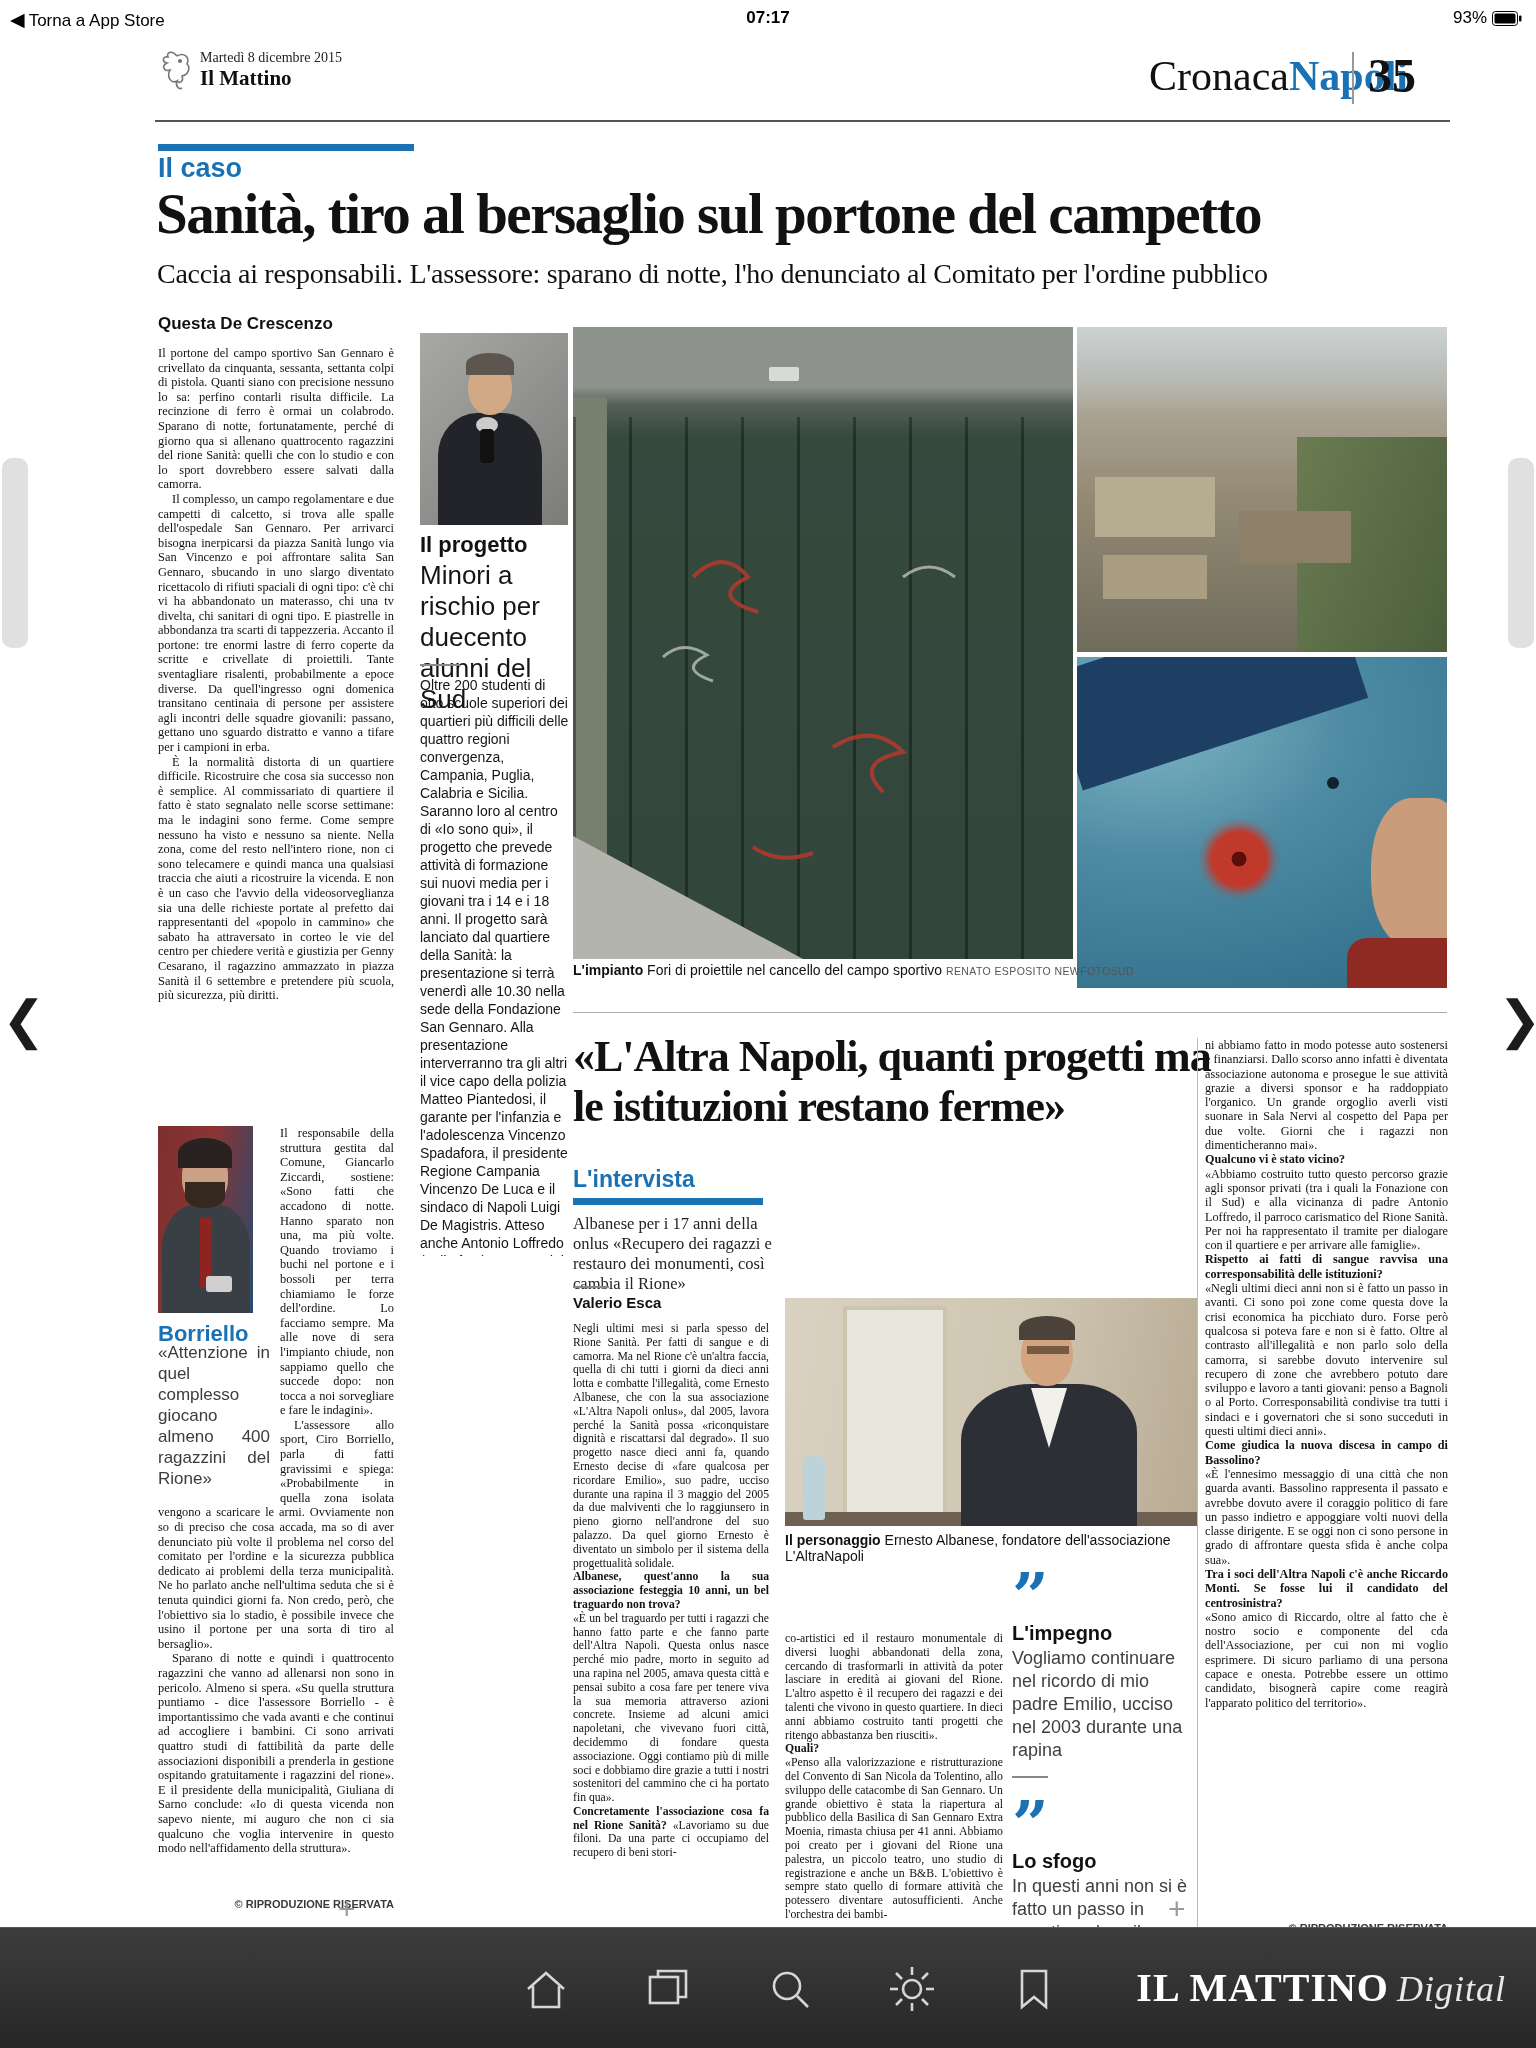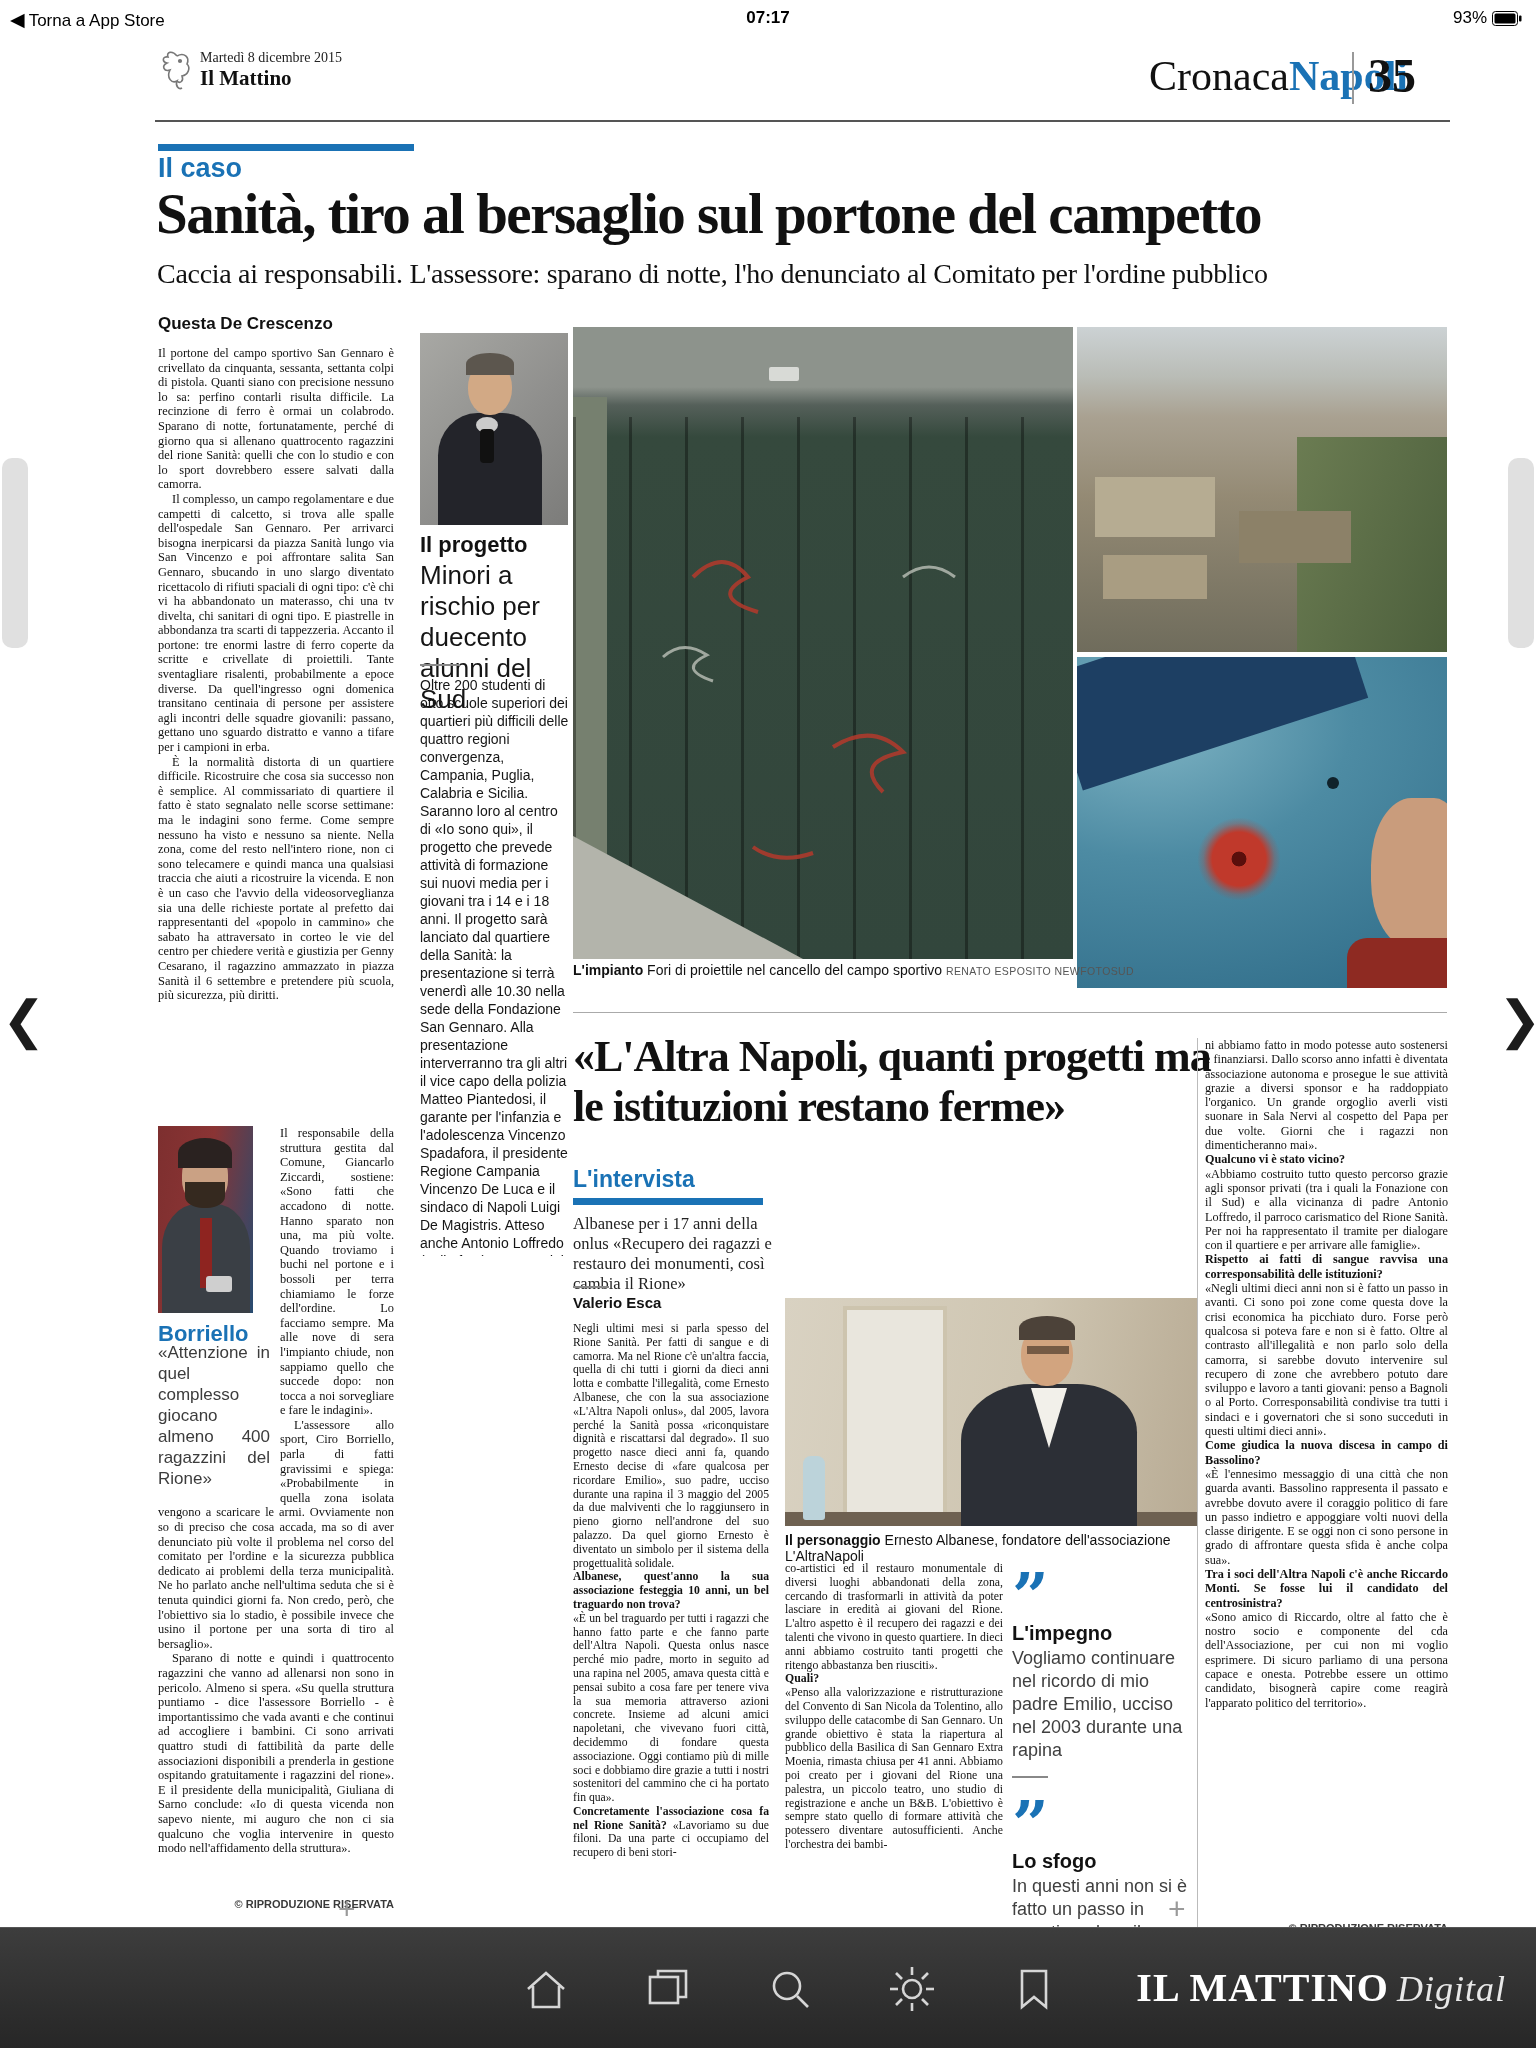--- a/index.html
+++ b/index.html
@@ -105,21 +105,21 @@
       linear-gradient(100deg,#d9d2c2 0,#cfc6b2 55%,#b8ab94 100%);}
   #albanese-photo .door{position:absolute;left:58px;top:8px;width:96px;height:220px;background:#e9e6dd;border:4px solid #cdc4ae;}
   #albanese-photo .head{position:absolute;left:236px;top:26px;width:52px;height:62px;border-radius:48%;background:#d2a47f;}
   #albanese-photo .hair{position:absolute;left:234px;top:18px;width:56px;height:24px;border-radius:50% 50% 0 0;background:#4c4239;}
   #albanese-photo .glasses{position:absolute;left:242px;top:48px;width:42px;height:8px;background:rgba(40,30,20,.55);}
   #albanese-photo .suit{position:absolute;left:176px;top:86px;width:176px;height:142px;border-radius:40% 34% 0 0;background:#2c2f36;}
   #albanese-photo .shirt{position:absolute;left:246px;top:90px;width:36px;height:60px;background:#f2f0ea;clip-path:polygon(0 0,100% 0,50% 100%);}
   #albanese-photo .bottle{position:absolute;left:18px;bottom:6px;width:22px;height:64px;background:#bcd3da;border-radius:8px 8px 3px 3px;}
   #albanese-photo .desk{position:absolute;left:0;bottom:0;width:100%;height:14px;background:#6e6151;}
   #int-caption{left:785px;top:1532px;width:412px;font-family:"Liberation Sans",sans-serif;font-size:14px;}
-  #int-col2{left:785px;top:1562px;width:218px;height:372px;font-size:11.8px;line-height:13.8px;}
+  #int-col2{left:785px;top:1632px;width:218px;height:372px;font-size:11.8px;line-height:13.8px;}
   
   .pq-mark{font-family:"DejaVu Serif",serif;font-size:64px;line-height:40px;color:#1a72b5;font-weight:bold;}
   .pq-label{font-family:"Liberation Sans",sans-serif;font-weight:bold;font-size:20px;color:#111;margin:6px 0 2px;}
   .pq-text{font-family:"Liberation Sans",sans-serif;font-size:18px;line-height:23px;color:#3f3f3f;}
   .pq-rule{width:36px;height:2px;background:#888;margin-top:14px;}
   #pullquotes{left:1012px;top:1576px;width:176px;}
   #pq2{margin-top:26px;}
   #int-vrule{left:1197px;top:1038px;width:1px;height:912px;background:#bbb;}
   #int-col3{left:1205px;top:1038px;width:243px;height:878px;font-size:12.2px;line-height:14.3px;}
   #copy2{left:1205px;top:1922px;width:243px;}

